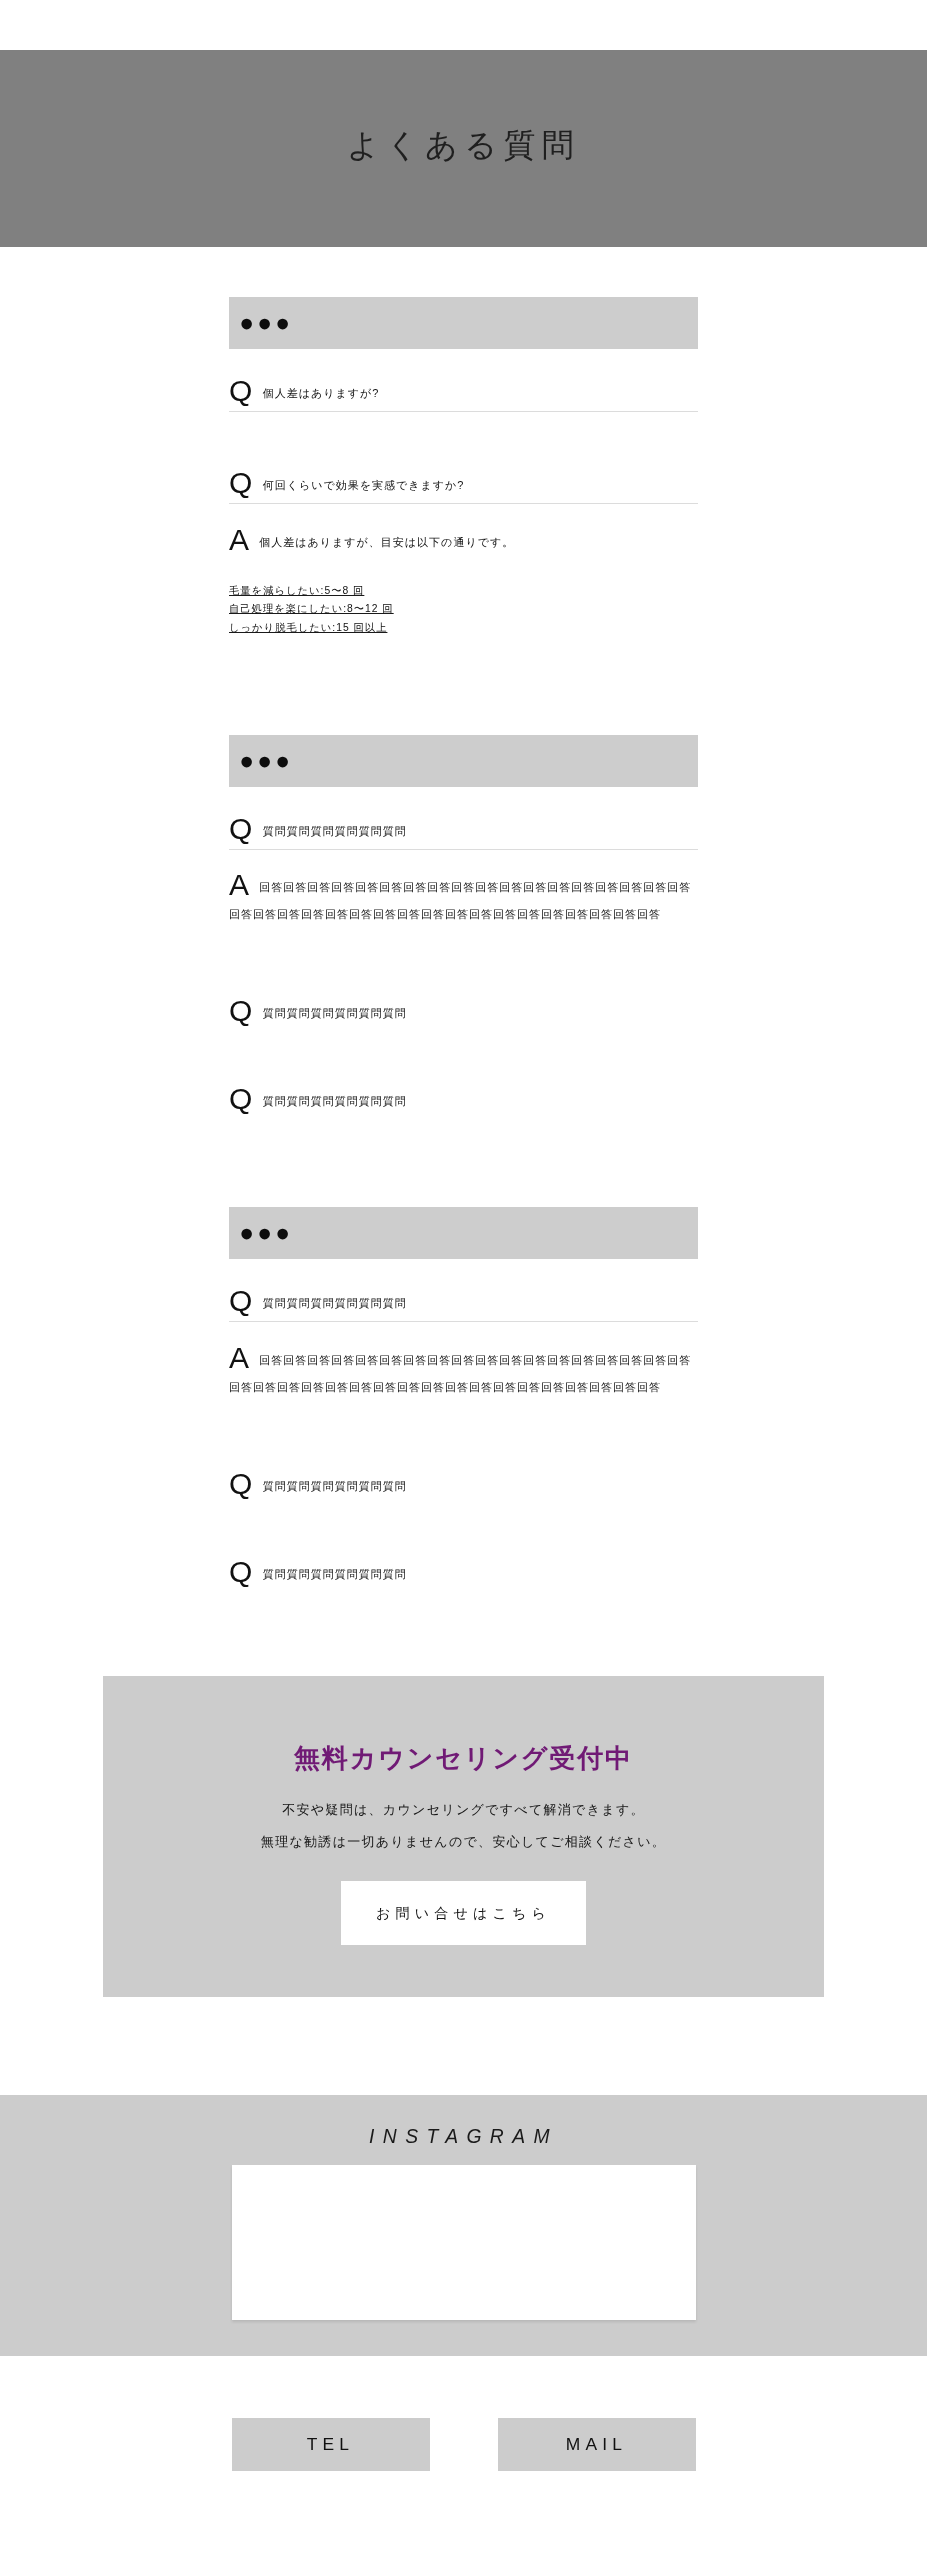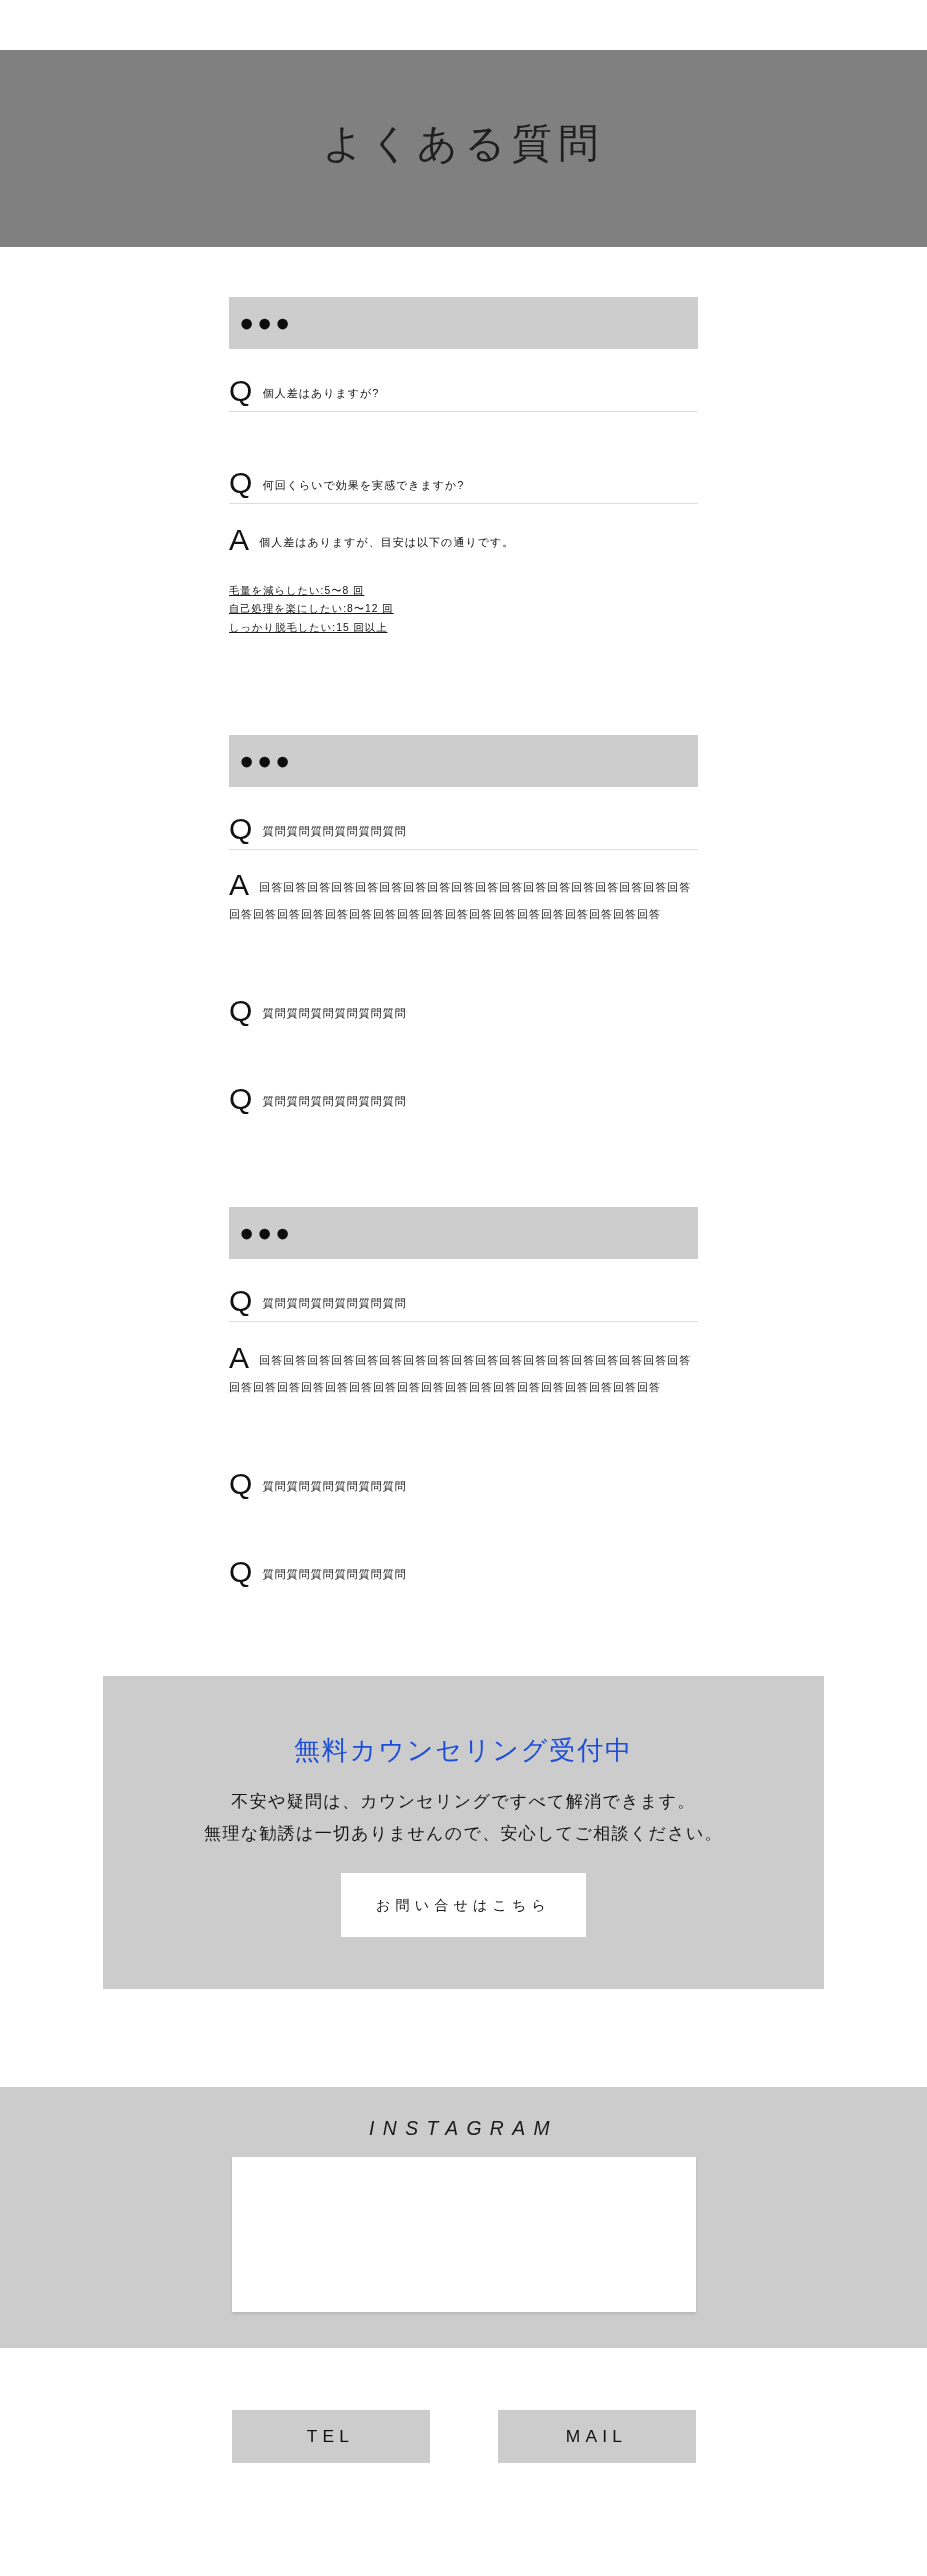--- a/index.html
+++ b/index.html
@@ -7,21 +7,21 @@
     width:927px; min-height:2576px; background:#ffffff; color:#1a1a1a;
     font-family:"Liberation Sans","DejaVu Sans",sans-serif;
     -webkit-font-smoothing:antialiased;
   }
   
   .hero{
     margin-top:50px; height:197px; background:#808080;
     display:flex; align-items:center; justify-content:center;
   }
   .hero-title{
-    font-size:40px; letter-spacing:6.4px; color:#1f1f1f; font-weight:400;margin-top:16px;
+    font-size:32px; letter-spacing:6.4px; color:#1f1f1f; font-weight:400;margin-top:16px;
   }
   
   .col{width:469px; margin:0 auto;}
   .faq-section{margin-top:97px;}
   .faq-section.first{margin-top:50px;}
   .panel-bar{
     height:52px; background:#cdcdcd; display:flex; align-items:center;
     padding-left:10.3px; box-sizing:border-box;
   }
   .panel-dots{font-size:24.5px; letter-spacing:3.2px; color:#0d0d0d; line-height:1;}
@@ -39,23 +39,23 @@
   .divider{border:none; border-top:0.6px solid #dcdcdc; margin:9px 0 0 0;}
   .a-row{margin-top:16.7px;}
   .a-row .line{display:block; line-height:27px;}
   .faq-list{margin-top:26px;text-decoration:underline;}
   .faq-list .faq-line{display:block; line-height:18.7px; font-size:10.3px;}
   
   .cta{
     width:721px; margin:93px auto 0; background:#cccccc; text-align:center;
     padding:57px 0 52px;
   }
-  .cta-title{font-size:26px; font-weight:normal; letter-spacing:1.9px; color:#1d4ed8; margin:0;}
+  .cta-title{font-size:26px; font-weight:bold; letter-spacing:1.9px; color:#701a75; margin:8px;}
   .cta-sub{margin-top:18px;}
-  .cta-sub .line{display:block; font-size:17px; letter-spacing:1.3px; line-height:32px; color:#151515;}
+  .cta-sub .line{display:block; font-size:13px; letter-spacing:1.3px; line-height:32px; color:#151515;}
   .cta-button{
     display:inline-block; margin-top:23px; width:245px; height:64px; line-height:64px;
     background:#ffffff; font-size:14px; letter-spacing:5.2px; color:#151515; cursor:pointer;
   }
   
   .insta{
     margin-top:98px; background:#cccccc; text-align:center; padding:31px 0 36px;font-style:italic;
   }
   .insta-title{font-size:19.3px; letter-spacing:8.4px; color:#1a1a1a; font-weight:400; margin:0;}
   .insta-box{

